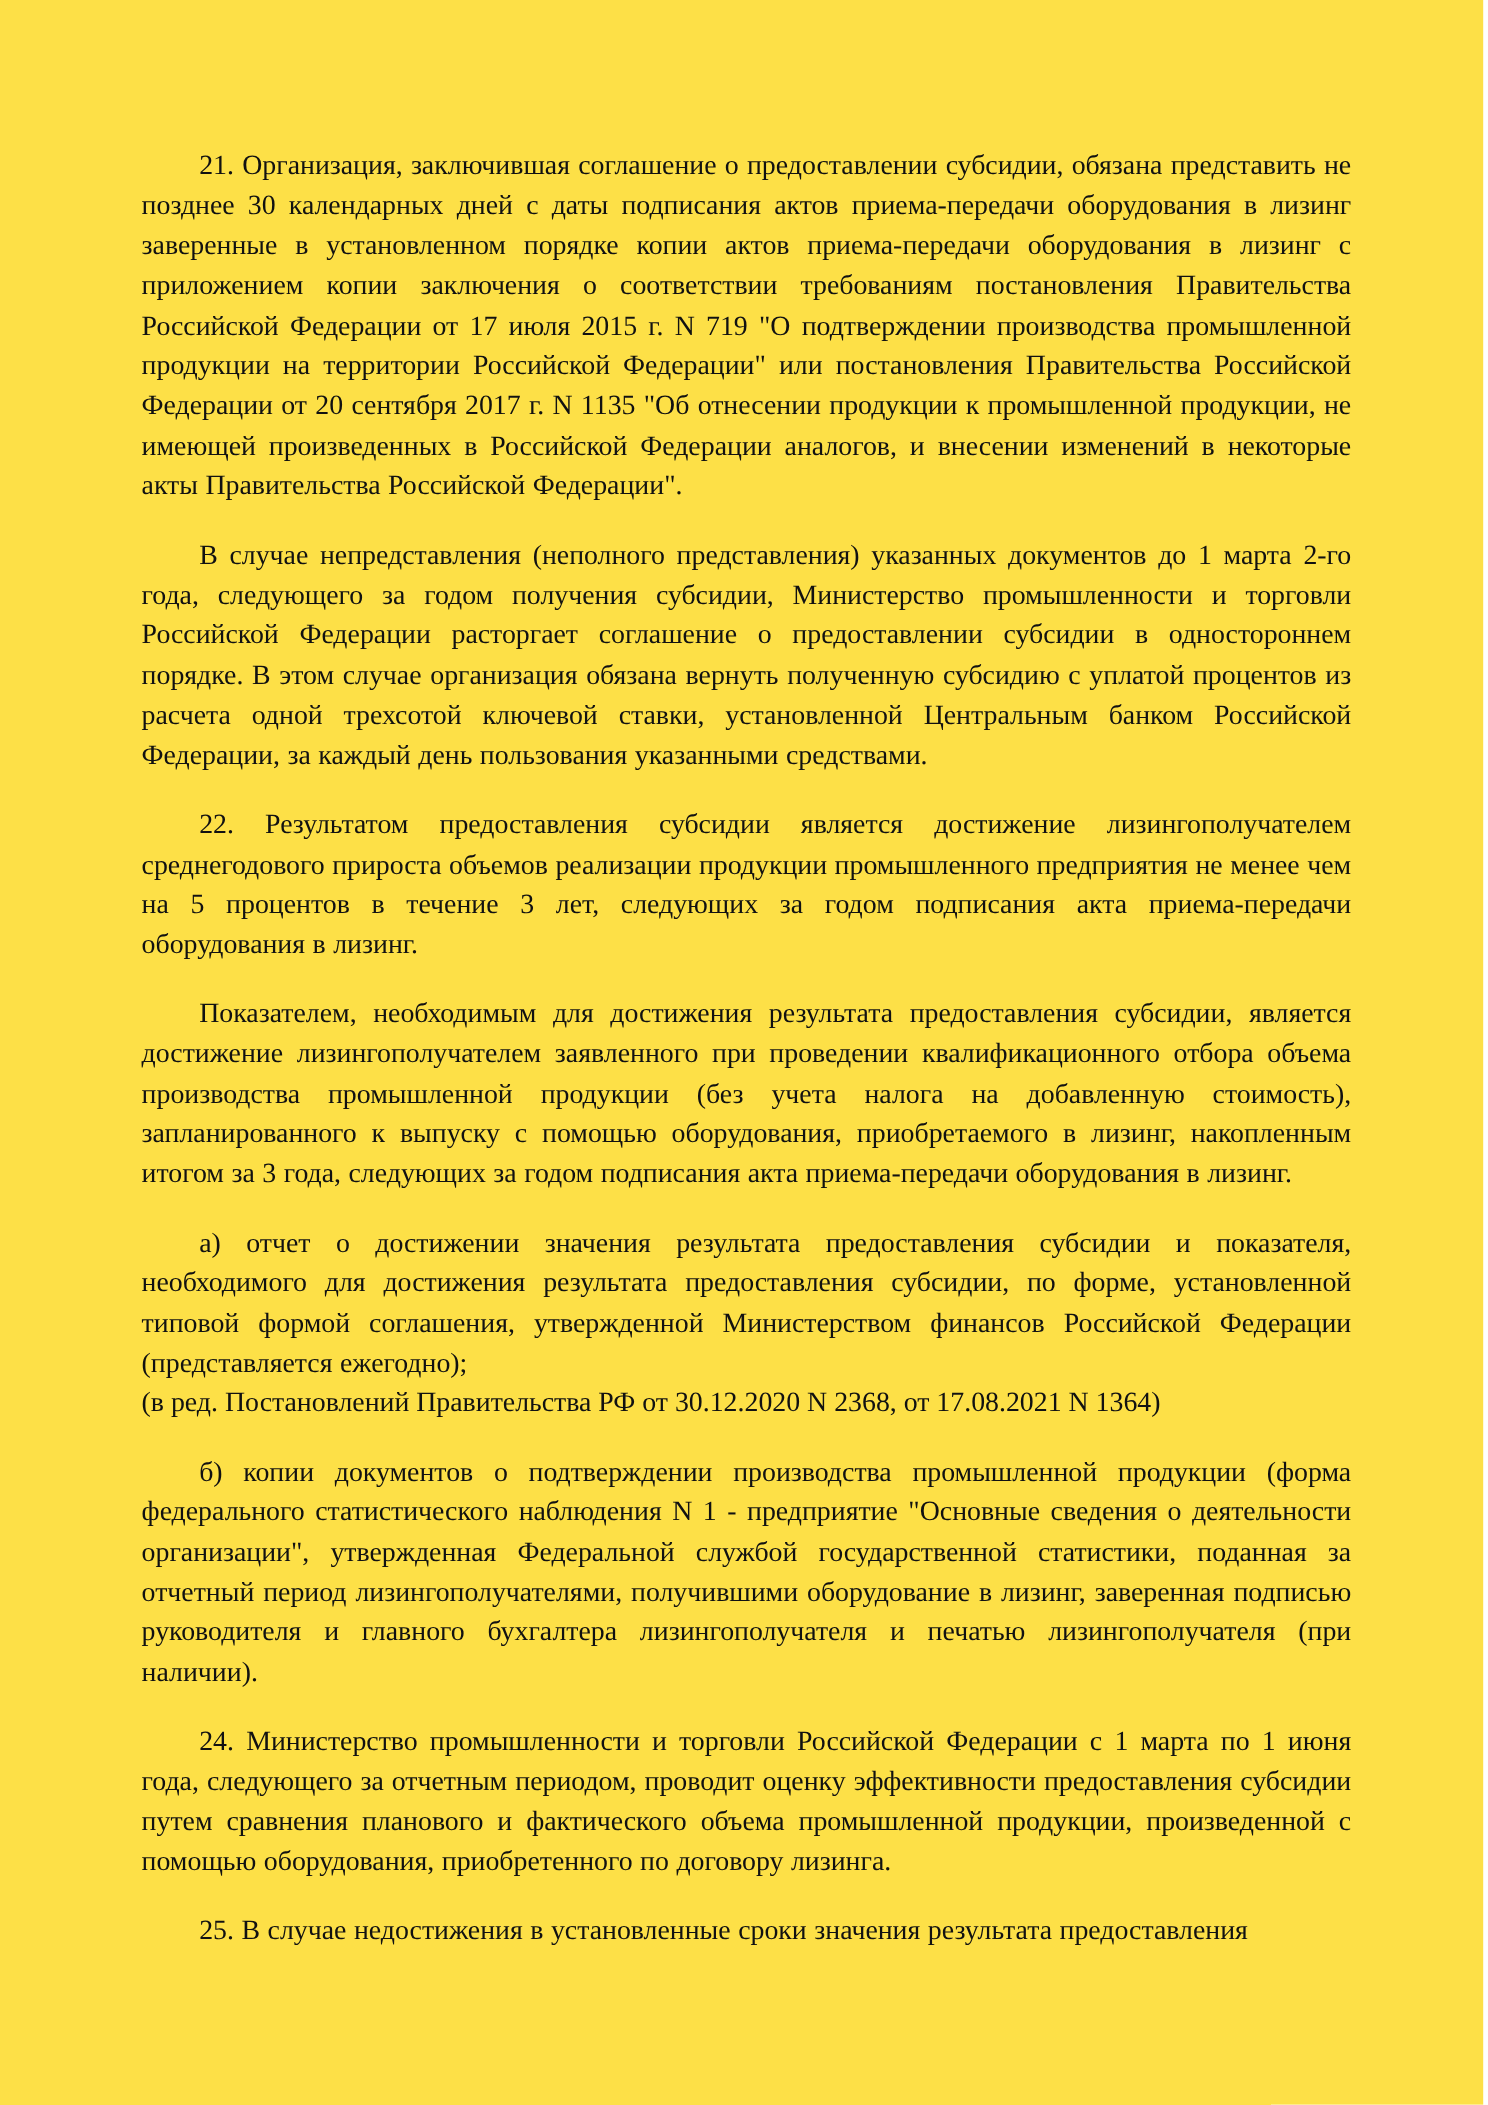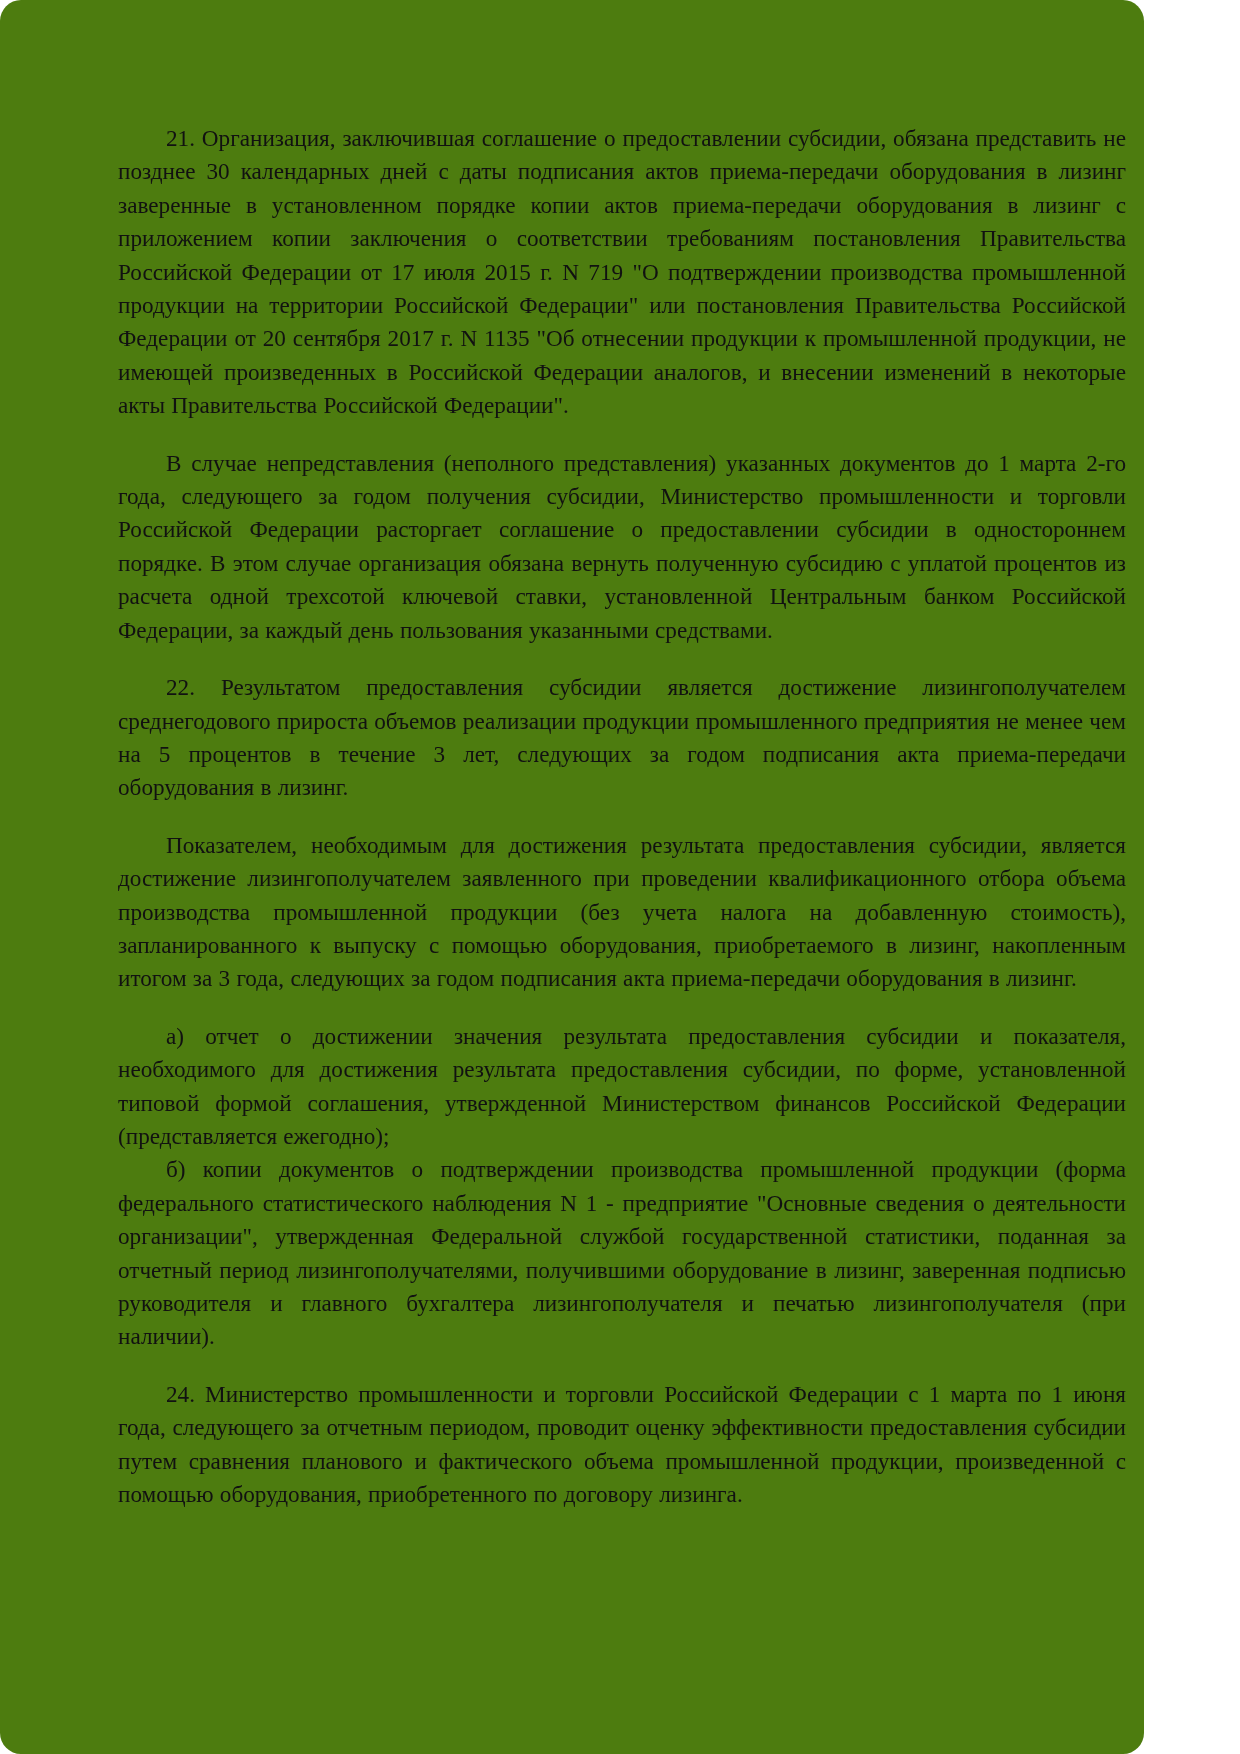--- a/index.html
+++ b/index.html
@@ -7,26 +7,25 @@
     margin: 0;
     padding: 0;
     background: #ffffff;
   }
   body {
     font-family: "Liberation Serif", "DejaVu Serif", serif;
     color: #111111;
   }
   .page {
     position: relative;
-    width: 1144px;
+    width: 1236px;
     height: 1754px;
-    background: #4d7c0f;
+    background: #fde047;
     box-sizing: border-box;
     overflow: hidden;
-    border-radius: 21px;
   }
   .content {
     position: absolute;
     left: 118px;
     top: 122px;
     width: 1008px;
   }
   .para {
     margin: 0 0 24px 0;
     font-size: 23.2px;
@@ -63,20 +62,22 @@
     <p class="para">В случае непредставления (неполного представления) указанных документов до 1 марта 2-го года, следующего за годом получения субсидии, Министерство промышленности и торговли Российской Федерации расторгает соглашение о предоставлении субсидии в одностороннем порядке. В этом случае организация обязана вернуть полученную субсидию с уплатой процентов из расчета одной трехсотой ключевой ставки, установленной Центральным банком Российской Федерации, за каждый день пользования указанными средствами.</p>
 
     <p class="para">22. Результатом предоставления субсидии является достижение лизингополучателем среднегодового прироста объемов реализации продукции промышленного предприятия не менее чем на 5 процентов в течение 3 лет, следующих за годом подписания акта приема-передачи оборудования в лизинг.</p>
 
     <p class="para">Показателем, необходимым для достижения результата предоставления субсидии, является достижение лизингополучателем заявленного при проведении квалификационного отбора объема производства промышленной продукции (без учета налога на добавленную стоимость), запланированного к выпуску с помощью оборудования, приобретаемого в лизинг, накопленным итогом за 3 года, следующих за годом подписания акта приема-передачи оборудования в лизинг.</p>
 
 
 
     <p class="para tight">а) отчет о достижении значения результата предоставления субсидии и показателя, необходимого для достижения результата предоставления субсидии, по форме, установленной типовой формой соглашения, утвержденной Министерством финансов Российской Федерации (представляется ежегодно);</p>
 
+    <p class="amend">(в ред. Постановлений Правительства РФ от 30.12.2020 N 2368, от 17.08.2021 N 1364)</p>
 
     <p class="para">б) копии документов о подтверждении производства промышленной продукции (форма федерального статистического наблюдения N 1 - предприятие "Основные сведения о деятельности организации", утвержденная Федеральной службой государственной статистики, поданная за отчетный период лизингополучателями, получившими оборудование в лизинг, заверенная подписью руководителя и главного бухгалтера лизингополучателя и печатью лизингополучателя (при наличии).</p>
 
     <p class="para">24. Министерство промышленности и торговли Российской Федерации с 1 марта по 1 июня года, следующего за отчетным периодом, проводит оценку эффективности предоставления субсидии путем сравнения планового и фактического объема промышленной продукции, произведенной с помощью оборудования, приобретенного по договору лизинга.</p>
 
+    <p class="para last">25. В случае недостижения в установленные сроки значения результата предоставления</p>
 
   </div>
 </div>
 
 </body></html>

